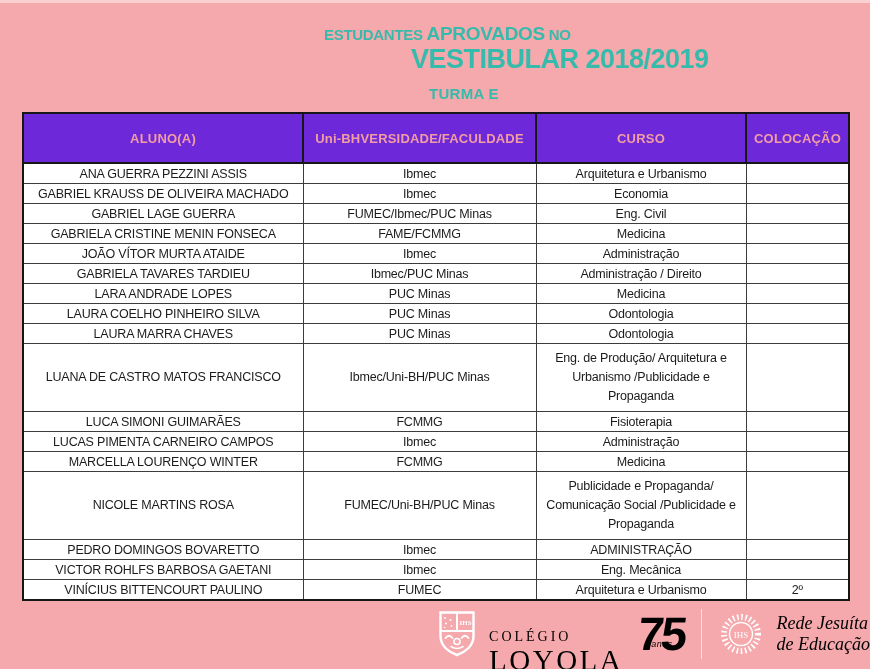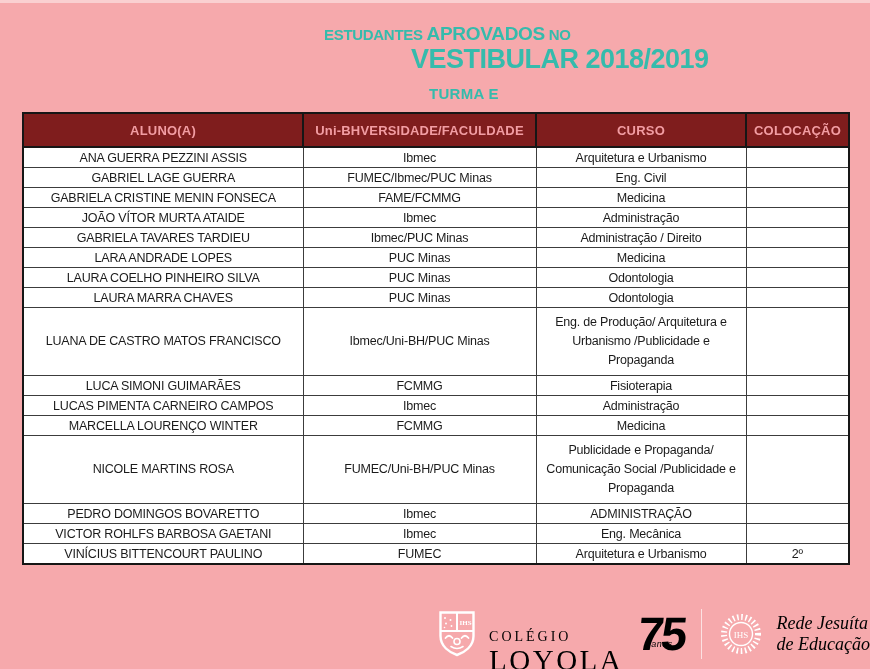--- a/index.html
+++ b/index.html
@@ -33,28 +33,28 @@
   
   table.students {
     position: absolute; top: 112px; left: 22px;
     width: 826px;
     border-collapse: collapse;
     table-layout: fixed;
     background: #ffffff;
     border: 2px solid #161616;
   }
   table.students th {
-    background: #7f1d1d;
+    background: #6d28d9;
     color: #F29DA3;
     font-size: 13px;
     font-weight: bold;
     height: 32px;
     border: 2px solid #161616;
     letter-spacing: 0.2px;
-    padding: 0 2px;
+    padding: 8px 2px;
     overflow: hidden;
   }
   table.students td {
     border: 1px solid #3c3c3c;
     font-size: 12.5px;
     color: #1b1b1b;
     text-align: center;
     vertical-align: middle;
     padding: 1px 6px;
     line-height: 16px;
@@ -133,20 +133,26 @@
     </tr>
   </thead>
   <tbody>
   <tr>
     <td>ANA GUERRA PEZZINI ASSIS</td>
     <td>Ibmec</td>
     <td>Arquitetura e Urbanismo</td>
     <td></td>
   </tr>
 
+  <tr>
+    <td>GABRIEL KRAUSS DE OLIVEIRA MACHADO</td>
+    <td>Ibmec</td>
+    <td>Economia</td>
+    <td></td>
+  </tr>
 
   <tr>
     <td>GABRIEL LAGE GUERRA</td>
     <td>FUMEC/Ibmec/PUC Minas</td>
     <td>Eng. Civil</td>
     <td></td>
   </tr>
 
   <tr>
     <td>GABRIELA CRISTINE MENIN FONSECA</td>

